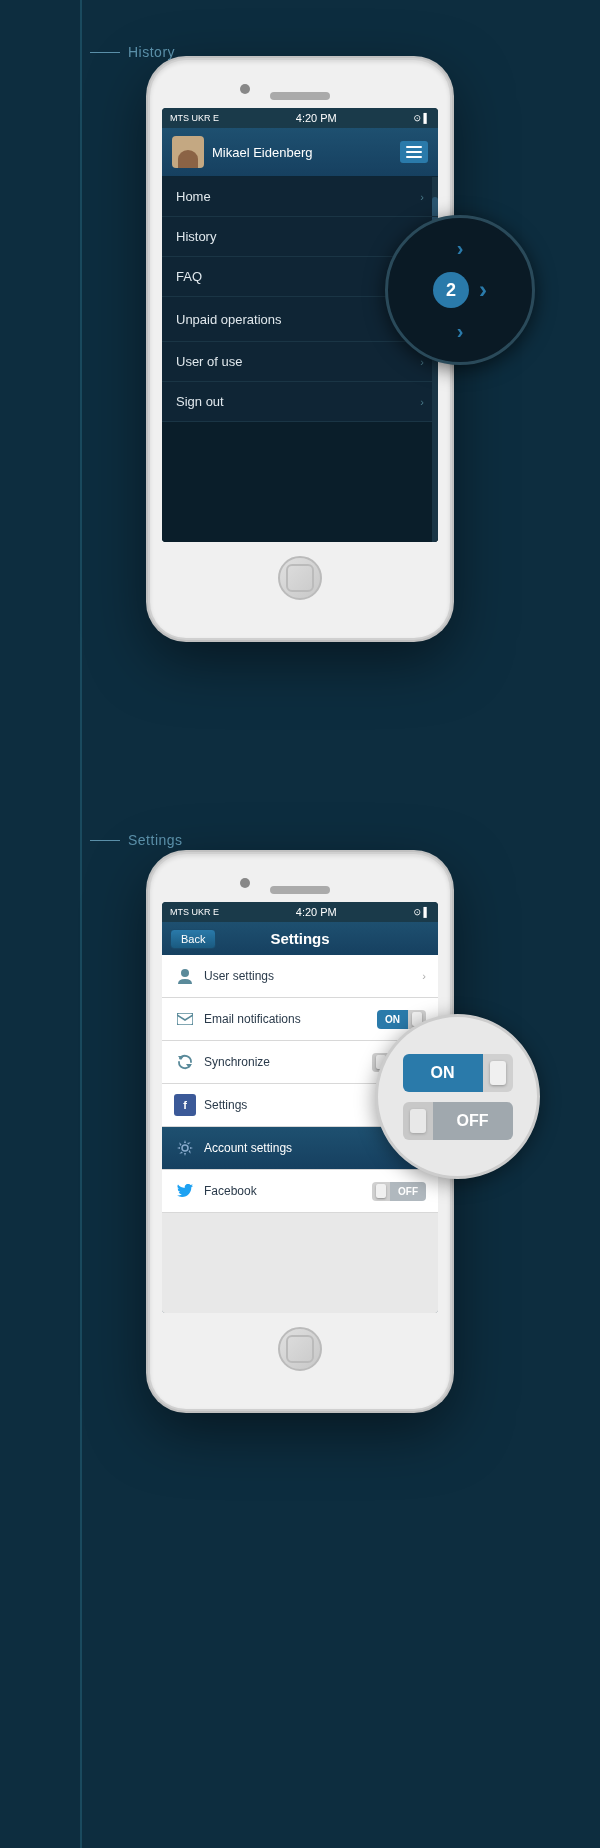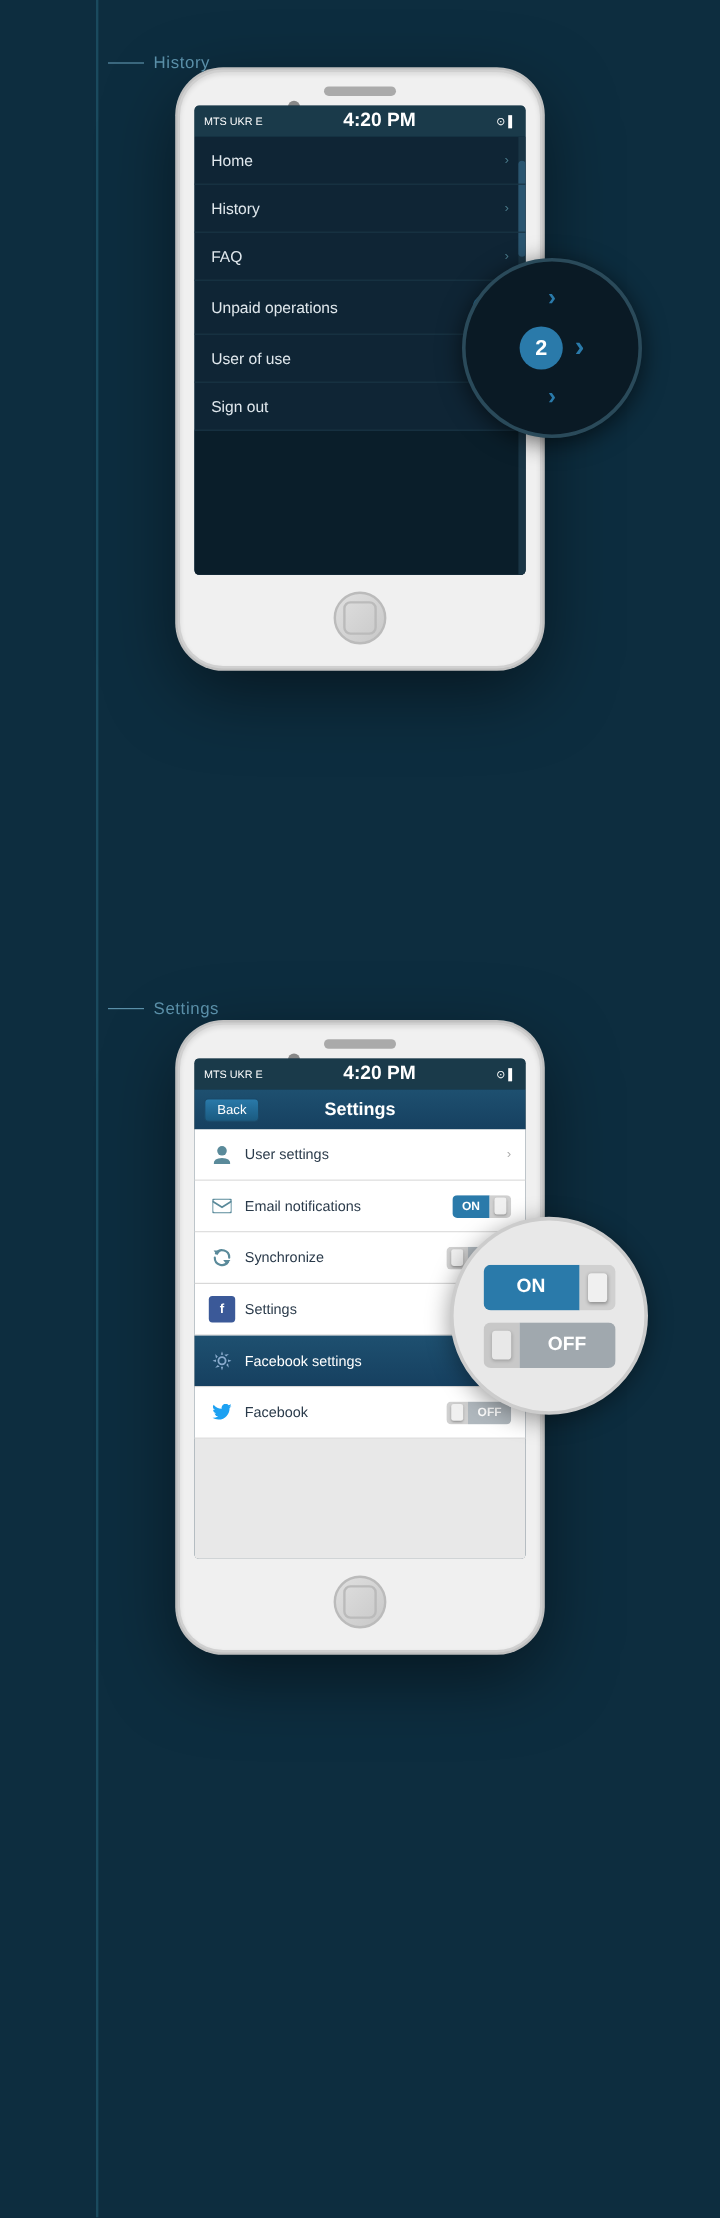--- a/index.html
+++ b/index.html
@@ -55,21 +55,21 @@
       transform: translateX(-50%);
     }
     .phone-wrap-1 { top: 60px; }
     .phone-wrap-2 { top: 854px; }
 
     
     .phone {
       width: 300px;
       background: #f0f0f0;
       border-radius: 36px;
-      padding: 12px 12px;
+      padding: 32px 12px;
       box-shadow:
         0 0 0 2px #d0d0d0,
         0 0 0 4px #c0c0c0,
         inset 0 2px 4px rgba(0,0,0,0.1),
         0 20px 60px rgba(0,0,0,0.5);
       position: relative;
     }
 
     
     .phone-speaker {
@@ -104,21 +104,21 @@
     .status-bar {
       background: #1a3a4a;
       display: flex;
       justify-content: space-between;
       align-items: center;
       padding: 4px 8px;
       font-size: 10px;
       color: #fff;
     }
     .status-bar .signal { font-size: 9px; }
-    .status-bar .time { font-weight: 700; font-size: 16px; }
+    .status-bar .time { font-weight: 400; font-size: 11px; }
     .status-bar .icons { display: flex; gap: 3px; align-items: center; font-size: 9px; }
 
     
     .home-button {
       width: 44px;
       height: 44px;
       background: linear-gradient(135deg, #e0e0e0, #c8c8c8);
       border-radius: 50%;
       margin: 14px auto 6px;
       border: 2px solid #bbb;
@@ -513,20 +513,31 @@
     <div class="phone-camera"></div>
 
     <div class="phone-screen">
 
       <div class="status-bar">
         <span class="signal">MTS UKR  E</span>
         <span class="time">4:20 PM</span>
         <span class="icons">⊙ ▌</span>
       </div>
 
+      <div class="menu-header">
+        <div class="menu-avatar">
+          <div class="menu-avatar-body"></div>
+        </div>
+        <span class="menu-user-name">Mikael Eidenberg</span>
+        <div class="menu-icon">
+          <div class="menu-icon-line"></div>
+          <div class="menu-icon-line"></div>
+          <div class="menu-icon-line"></div>
+        </div>
+      </div>
 
       <div class="menu-items" style="position:relative;">
         <div class="menu-scrollbar">
           <div class="menu-scrollbar-thumb"></div>
         </div>
 
         <div class="menu-item">
           <span class="menu-item-label">Home</span>
           <span class="chevron">›</span>
         </div>
@@ -664,21 +675,21 @@
         </div>
 
         <div class="settings-item highlighted">
           <div class="settings-item-left">
             <div class="settings-icon gear">
               <svg width="16" height="16" viewBox="0 0 16 16">
                 <circle cx="8" cy="8" r="3" fill="none" stroke="#8ac" stroke-width="1.5"></circle>
                 <path d="M8 0 L9 3 L7 3 Z M8 16 L9 13 L7 13 Z M0 8 L3 9 L3 7 Z M16 8 L13 9 L13 7 Z M2.3 2.3 L4.5 4.5 L3 6 Z M13.7 13.7 L11.5 11.5 L13 10 Z M13.7 2.3 L11.5 4.5 L10 3 Z M2.3 13.7 L4.5 11.5 L6 13 Z" fill="#8ac"></path>
               </svg>
             </div>
-            <span class="settings-label white">Facebook settings</span>
+            <span class="settings-label white">Account settings</span>
           </div>
         </div>
 
         <div class="settings-item">
           <div class="settings-item-left">
             <div class="settings-icon twitter">
               <svg width="16" height="14" viewBox="0 0 16 14">
                 <path d="M16 1.7a6.6 6.6 0 0 1-1.9.5A3.3 3.3 0 0 0 15.6.2a6.6 6.6 0 0 1-2.1.8A3.3 3.3 0 0 0 7.8 4a9.3 9.3 0 0 1-6.8-3.4 3.3 3.3 0 0 0 1 4.4A3.3 3.3 0 0 1 .6 4.5v.1a3.3 3.3 0 0 0 2.6 3.2 3.3 3.3 0 0 1-1.5.1 3.3 3.3 0 0 0 3.1 2.3A6.6 6.6 0 0 1 0 11.5a9.3 9.3 0 0 0 5 1.5c6 0 9.3-5 9.3-9.3v-.4A6.6 6.6 0 0 0 16 1.7z" fill="#1da1f2"></path>
               </svg>
             </div>

